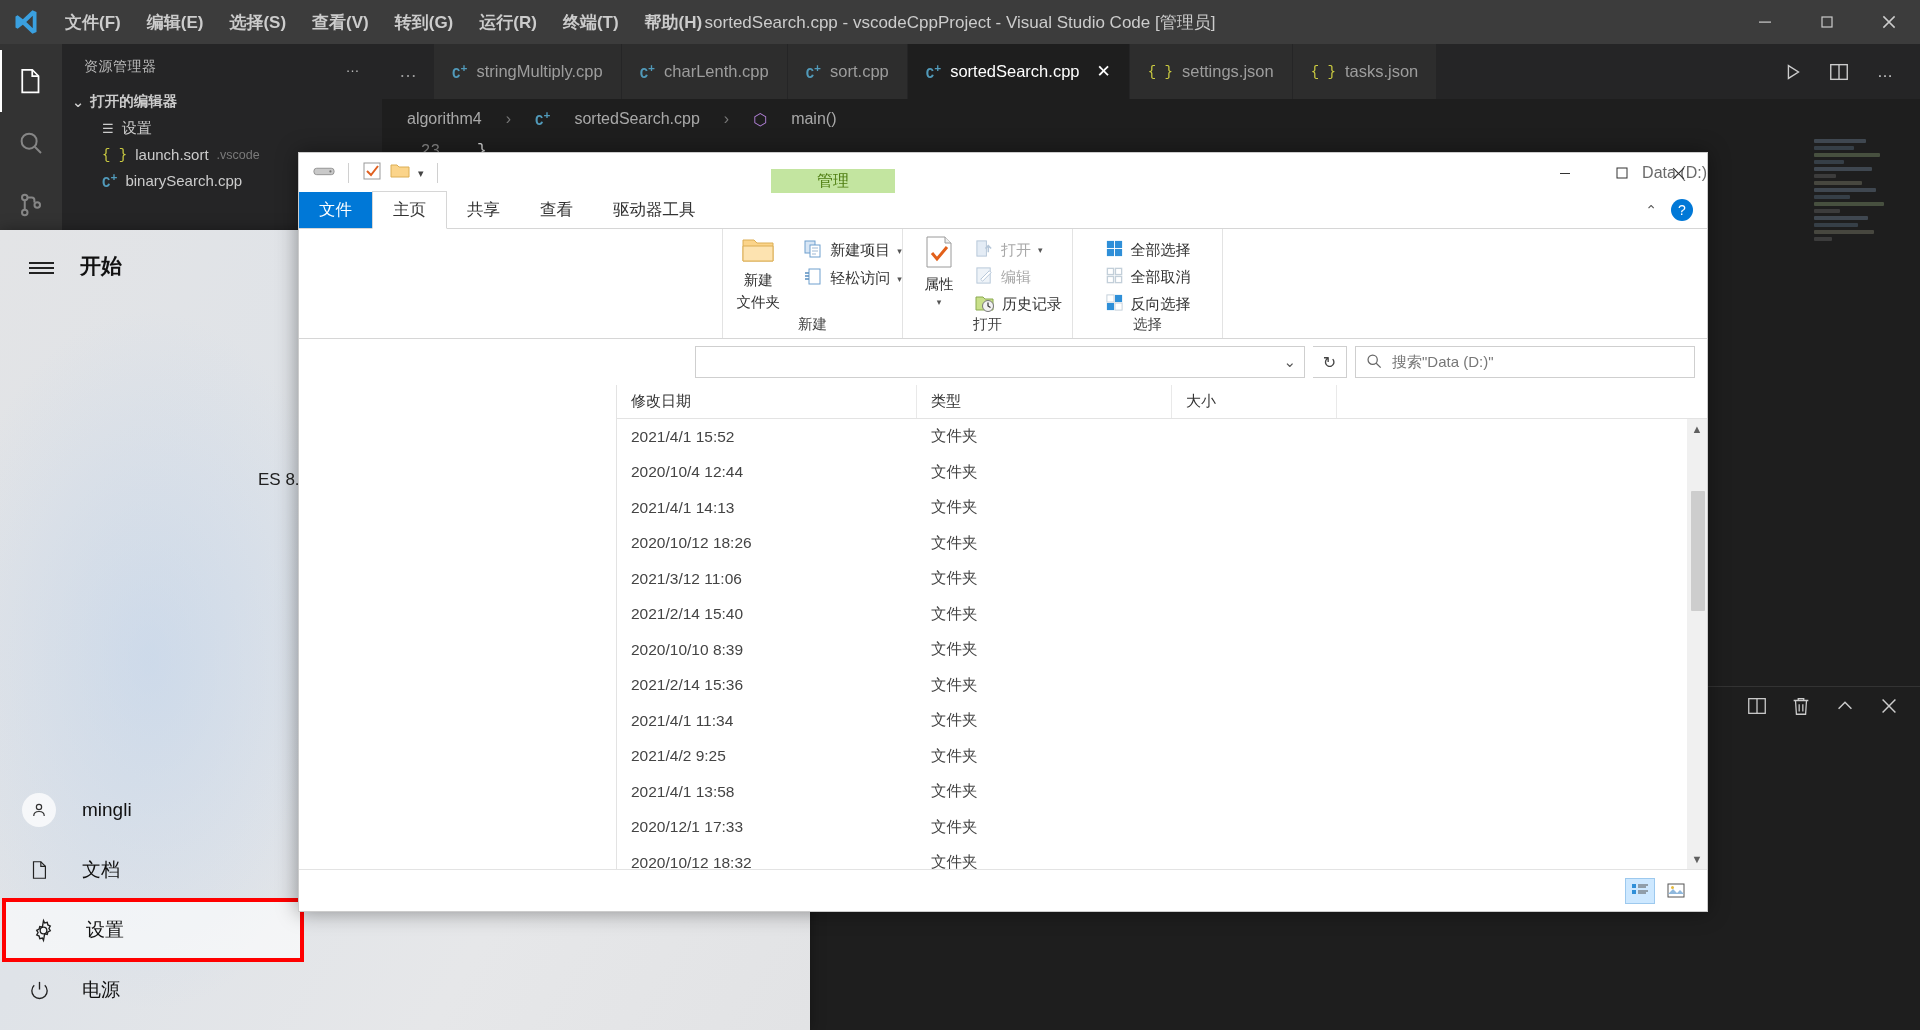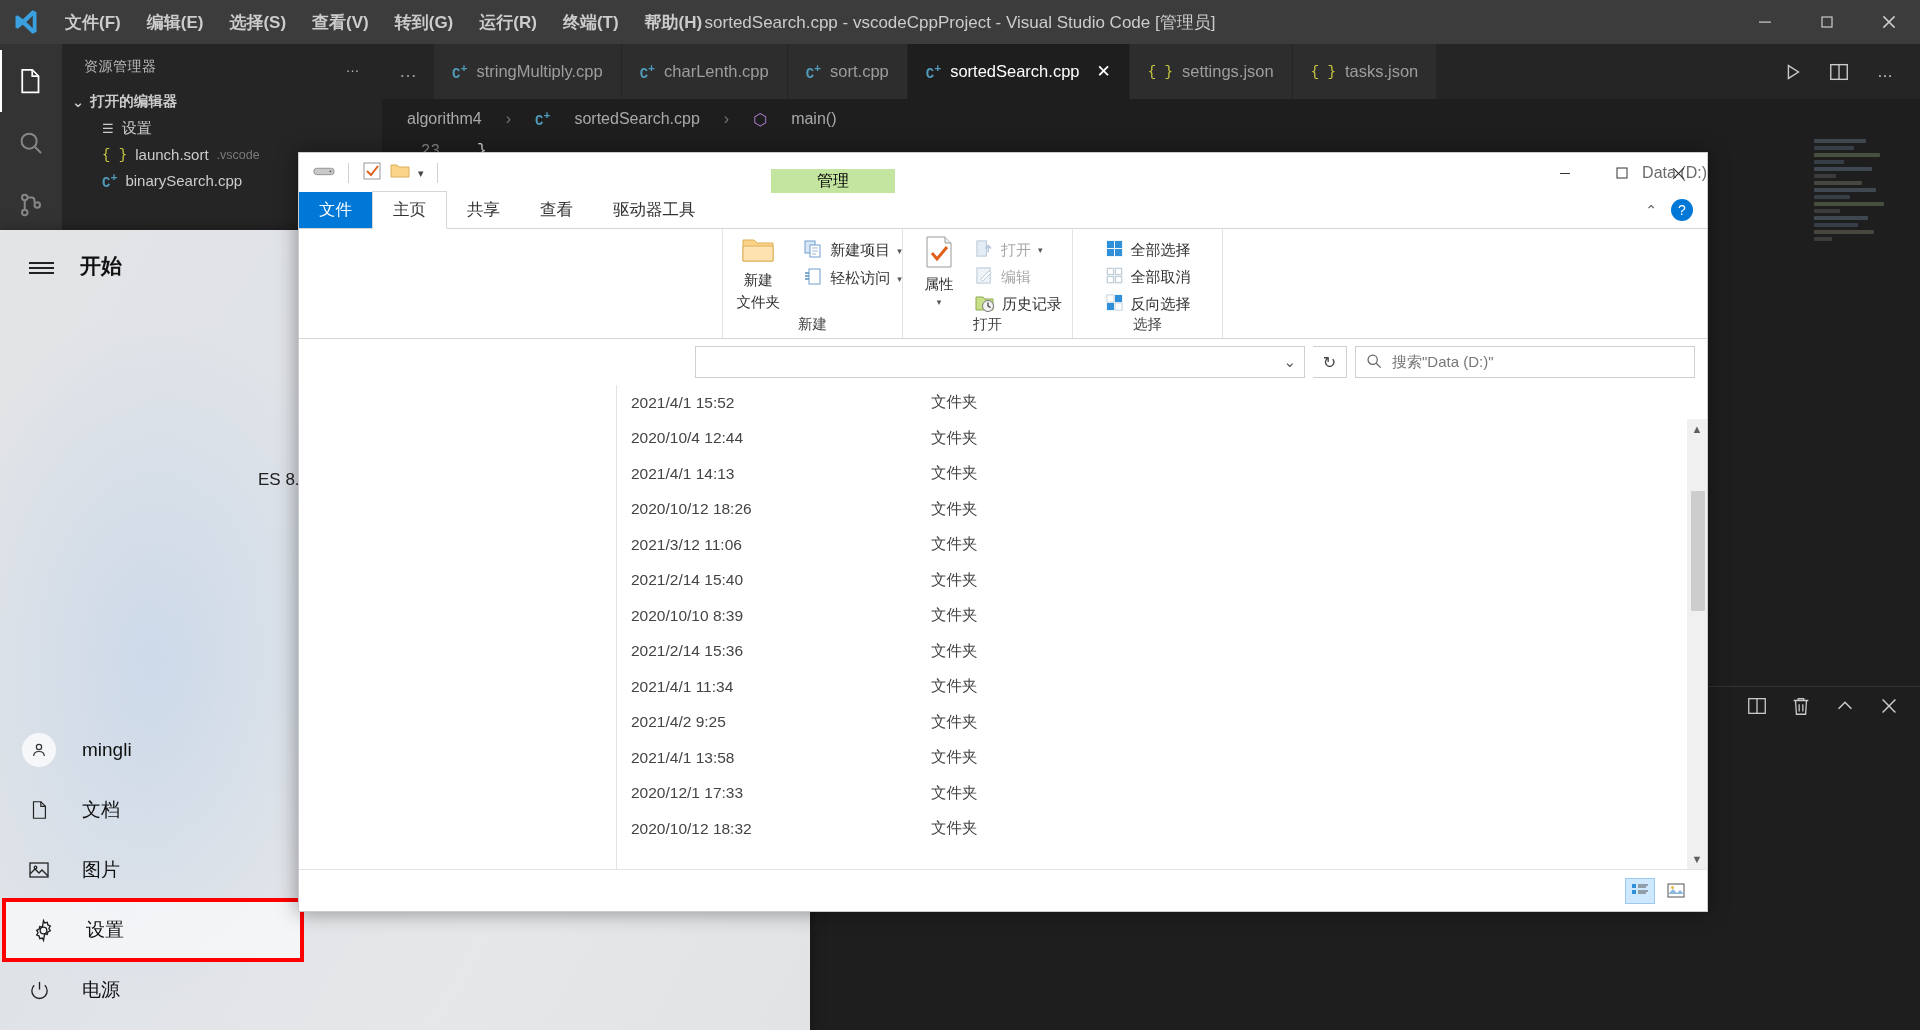--- a/index.html
+++ b/index.html
@@ -122,21 +122,21 @@
   .fe-qat { height:40px; display:flex; align-items:center; gap:8px; padding-left:14px; position:relative; background:#fff; }
   .fe-qat .sep { width:1px; height:20px; background:#d0d0d0; margin:0 5px; }
   .fe-qat-title { position:absolute; left:0; right:0; text-align:right; font-size:16px; color:#6a6a6a; pointer-events:none; }
   .fe-winbtns { position:absolute; right:0; top:0; display:flex; }
   .fe-winbtn { width:57px; height:40px; display:flex; align-items:center; justify-content:center; color:#222; font-size:16px; }
 
   .fe-ribbon-tabs { height:36px; display:flex; align-items:flex-end; position:relative; border-bottom:1px solid #d6d6d6; background:#fff; }
   .fe-ribtab { padding:7px 20px; font-size:16.5px; color:#333; }
   .fe-ribtab.file { background:#0078d7; color:#fff; }
   .fe-ribtab.active { border:1px solid #d6d6d6; border-bottom:1px solid #fff; margin-bottom:-1px; background:#fff; }
-  .fe-ctxgroup { position:absolute; left:472px; top:-24px; width:124px; height:24px; background:#c3e5a0; display:flex; align-items:center; justify-content:center; font-size:16px; color:#000000; }
+  .fe-ctxgroup { position:absolute; left:472px; top:-24px; width:124px; height:24px; background:#c3e5a0; display:flex; align-items:center; justify-content:center; font-size:16px; color:#4d7c0f; }
   .fe-help { position:absolute; right:14px; top:6px; display:flex; gap:14px; align-items:center; }
   .fe-helpcircle { width:22px; height:22px; border-radius:50%; background:#0078d7; color:#fff; font-size:14px; display:flex; align-items:center; justify-content:center; }
 
   .fe-ribbon { height:110px; background:#fff; border-bottom:1px solid #d6d6d6; display:flex; align-items:stretch; position:relative; }
   .fe-rgroup { display:flex; flex-direction:column; align-items:center; border-right:1px solid #e3e3e3; padding:6px 14px 0 14px; position:relative; }
   .fe-rgroup-label { position:absolute; bottom:4px; left:0; right:0; text-align:center; font-size:14.5px; color:#444; }
   .fe-rgroup-content { display:flex; gap:10px; align-items:flex-start; }
   .fe-bigbtn { width:70px; display:flex; flex-direction:column; align-items:center; gap:3px; font-size:14.5px; color:#333; }
   .fe-smallcol { display:flex; flex-direction:column; gap:5px; padding-top:4px; }
   .fe-smallbtn { display:flex; align-items:center; gap:7px; font-size:15px; color:#333; white-space:nowrap; }
@@ -395,30 +395,20 @@
         <span>mingli</span>
       </div>
       <div class="sm-entry">
         <span class="glyph">
           <svg width="22" height="24" viewBox="0 0 24 24" fill="none" stroke="#222" stroke-width="1.3">
               <path d="M6 3h8l5 5v13H6z"></path>
               <path d="M14 3v5h5"></path>
             </svg>
         </span>
         <span>文档</span>
-      </div>
-      <div class="sm-entry">
-        <span class="glyph">
-          <svg width="24" height="24" viewBox="0 0 24 24" fill="none" stroke="#222" stroke-width="1.3">
-              <rect x="3" y="5" width="18" height="14"></rect>
-              <path d="M3 16l5-5 4 4 3-3 6 6"></path>
-              <circle cx="8.5" cy="9.5" r="1.3"></circle>
-            </svg>
-        </span>
-        <span>图片</span>
       </div>
       <div class="sm-entry highlight">
         <span class="glyph">
           <svg width="25" height="25" viewBox="0 0 24 24" fill="none" stroke="#222" stroke-width="1.3">
               <circle cx="12" cy="12" r="3.2"></circle>
               <path d="M12 2.5l1.1 2.3 2.5-.6.6 2.5 2.3 1.1-1.3 2.2 1.3 2.2-2.3 1.1-.6 2.5-2.5-.6L12 21.5l-1.1-2.3-2.5.6-.6-2.5-2.3-1.1 1.3-2.2-1.3-2.2 2.3-1.1.6-2.5 2.5.6z"></path>
             </svg>
         </span>
         <span>设置</span>
       </div>
@@ -799,20 +789,26 @@
             <path d="M11.5 11.5l5 5"></path>
           </svg>
       </span>
       <span>搜索"Data (D:)"</span>
     </div>
   </div>
 
   <div class="fe-main">
     <div class="fe-navpane"></div>
     <div class="fe-listpane">
+      <div class="fe-cols">
+        <div class="fe-col" style="width:300px;">修改日期</div>
+        <div class="fe-col" style="width:255px;">类型</div>
+        <div class="fe-col" style="width:165px;">大小</div>
+        <div class="fe-col" style="flex:1;border-right:none;"></div>
+      </div>
       <div class="fe-rows" id="fe-rows">
           <div class="fe-row">
             <div class="fe-cell" style="width: 300px;">2021/4/1 15:52</div>
             <div class="fe-cell" style="width: 255px;">文件夹</div>
             <div class="fe-cell" style="width: 165px;"></div>
           </div>
           <div class="fe-row">
             <div class="fe-cell" style="width: 300px;">2020/10/4 12:44</div>
             <div class="fe-cell" style="width: 255px;">文件夹</div>
             <div class="fe-cell" style="width: 165px;"></div>

